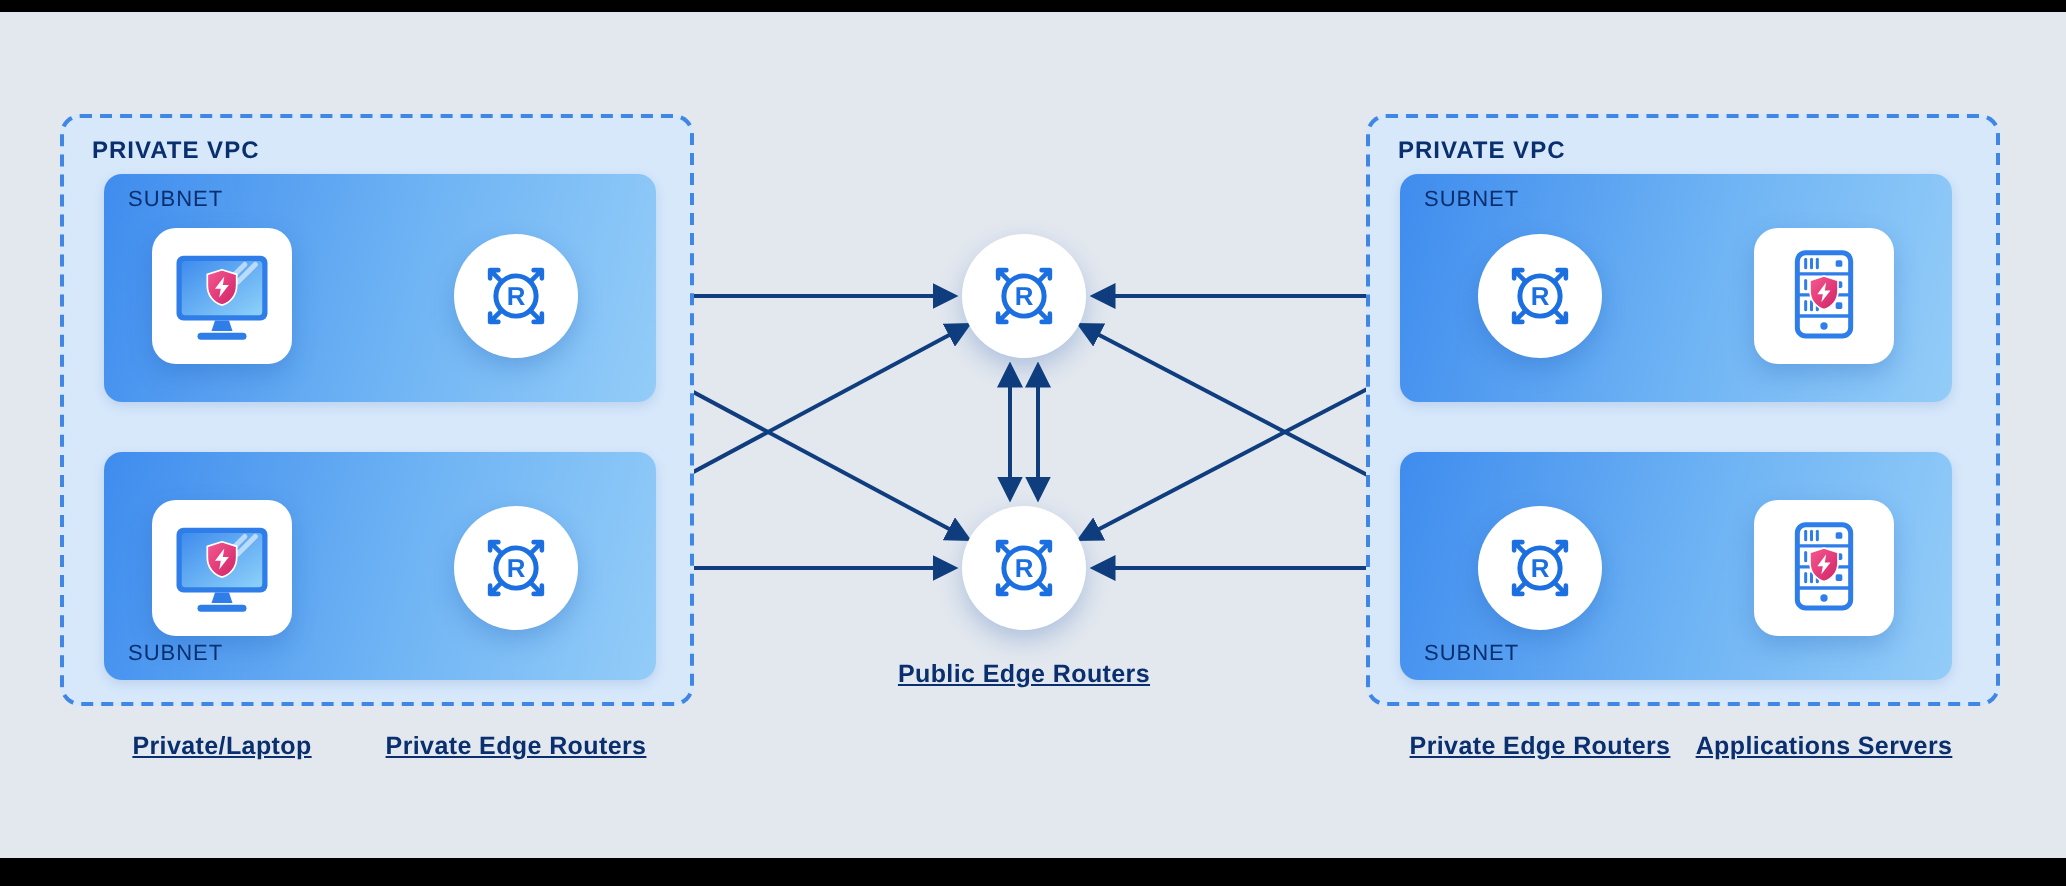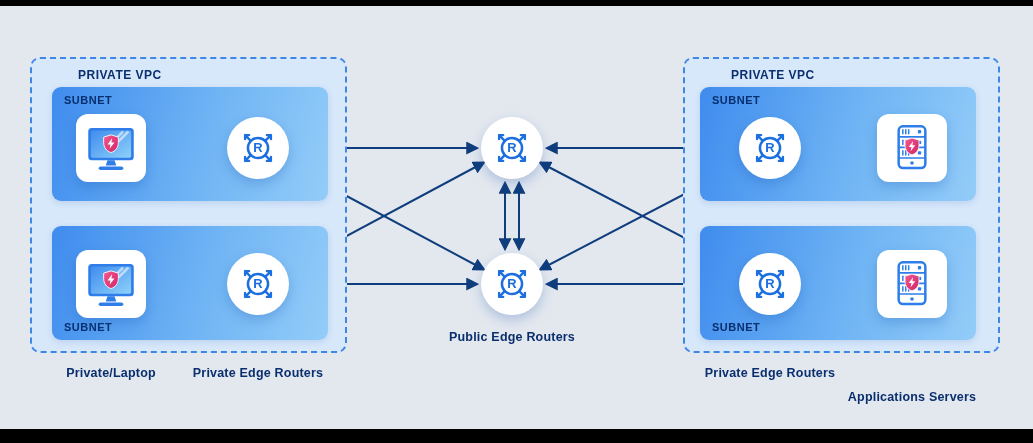--- a/index.html
+++ b/index.html
@@ -14,50 +14,50 @@
 
   .vpc{
     position:absolute;width:317px;height:296px;top:57px;
     background:#d7e8fb;border:2px dashed #3f86e5;border-radius:10px;
     box-sizing:border-box;
   }
   .vpc.left{left:30px;}
   .vpc.right{left:683px;}
   .vpc-label{
     position:absolute;left:14px;top:9px;
-    font-size:12px;font-weight:700;color:#0a2f6e;letter-spacing:.5px;margin-left:32px;
+    font-size:12px;font-weight:700;color:#0a2f6e;letter-spacing:.5px;
   }
   .subnet{
     position:absolute;width:276px;height:114px;border-radius:9px;
     background:linear-gradient(105deg,#3f8cee 0%,#6fb4f4 55%,#93ccf8 100%);
     box-shadow:0 2px 6px rgba(30,80,160,.15);
   }
   .subnet-label{
     position:absolute;left:12px;
-    font-size:11px;font-weight:700;color:#0a2f6e;letter-spacing:.5px;
+    font-size:11px;font-weight:400;color:#0a2f6e;letter-spacing:.5px;
   }
   .subnet-label.topside{top:7px;}
   .subnet-label.bottomside{bottom:7px;}
 
   .card{
     position:absolute;width:70px;height:68px;background:#fff;border-radius:12px;
     box-shadow:0 5px 12px rgba(21,80,170,.25);
     display:flex;align-items:center;justify-content:center;
   }
   .card svg{width:56px;height:50px;}
   .circle-node{
     position:absolute;width:62px;height:62px;background:#fff;border-radius:50%;
     box-shadow:0 5px 12px rgba(21,80,170,.25);
     display:flex;align-items:center;justify-content:center;
   }
   .circle-node svg{width:46px;height:46px;}
 
   .caption{
     position:absolute;font-size:12.5px;font-weight:700;color:#0a2f6e;
-    text-align:center;letter-spacing:.2px;
+    text-align:center;letter-spacing:.2px;text-decoration:underline;
   }
   .arrow-layer{position:absolute;left:0;top:0;pointer-events:none;}
   .defs-holder{position:absolute;width:0;height:0;overflow:hidden;}
 </style>
 </head>
 <body>
 
 <div class="stage">
 
   <svg class="defs-holder" aria-hidden="true">
@@ -239,15 +239,15 @@
   <div class="card" style="left:877px;top:250px;">
     <svg viewBox="0 0 64 60">
         <use href="#icon-server"></use>
       </svg>
   </div>
 
   <div class="caption" style="left:412px;top:330px;width:200px;">Public Edge Routers</div>
   <div class="caption" style="left:30px;top:366px;width:162px;">Private/Laptop</div>
   <div class="caption" style="left:177px;top:366px;width:162px;">Private Edge Routers</div>
   <div class="caption" style="left:689px;top:366px;width:162px;">Private Edge Routers</div>
-  <div class="caption" style="left:831px;top:366px;width:162px;margin-top:24px;">Applications Servers</div>
+  <div class="caption" style="left:831px;top:366px;width:162px;">Applications Servers</div>
 
 </div>
 
 </body></html>

